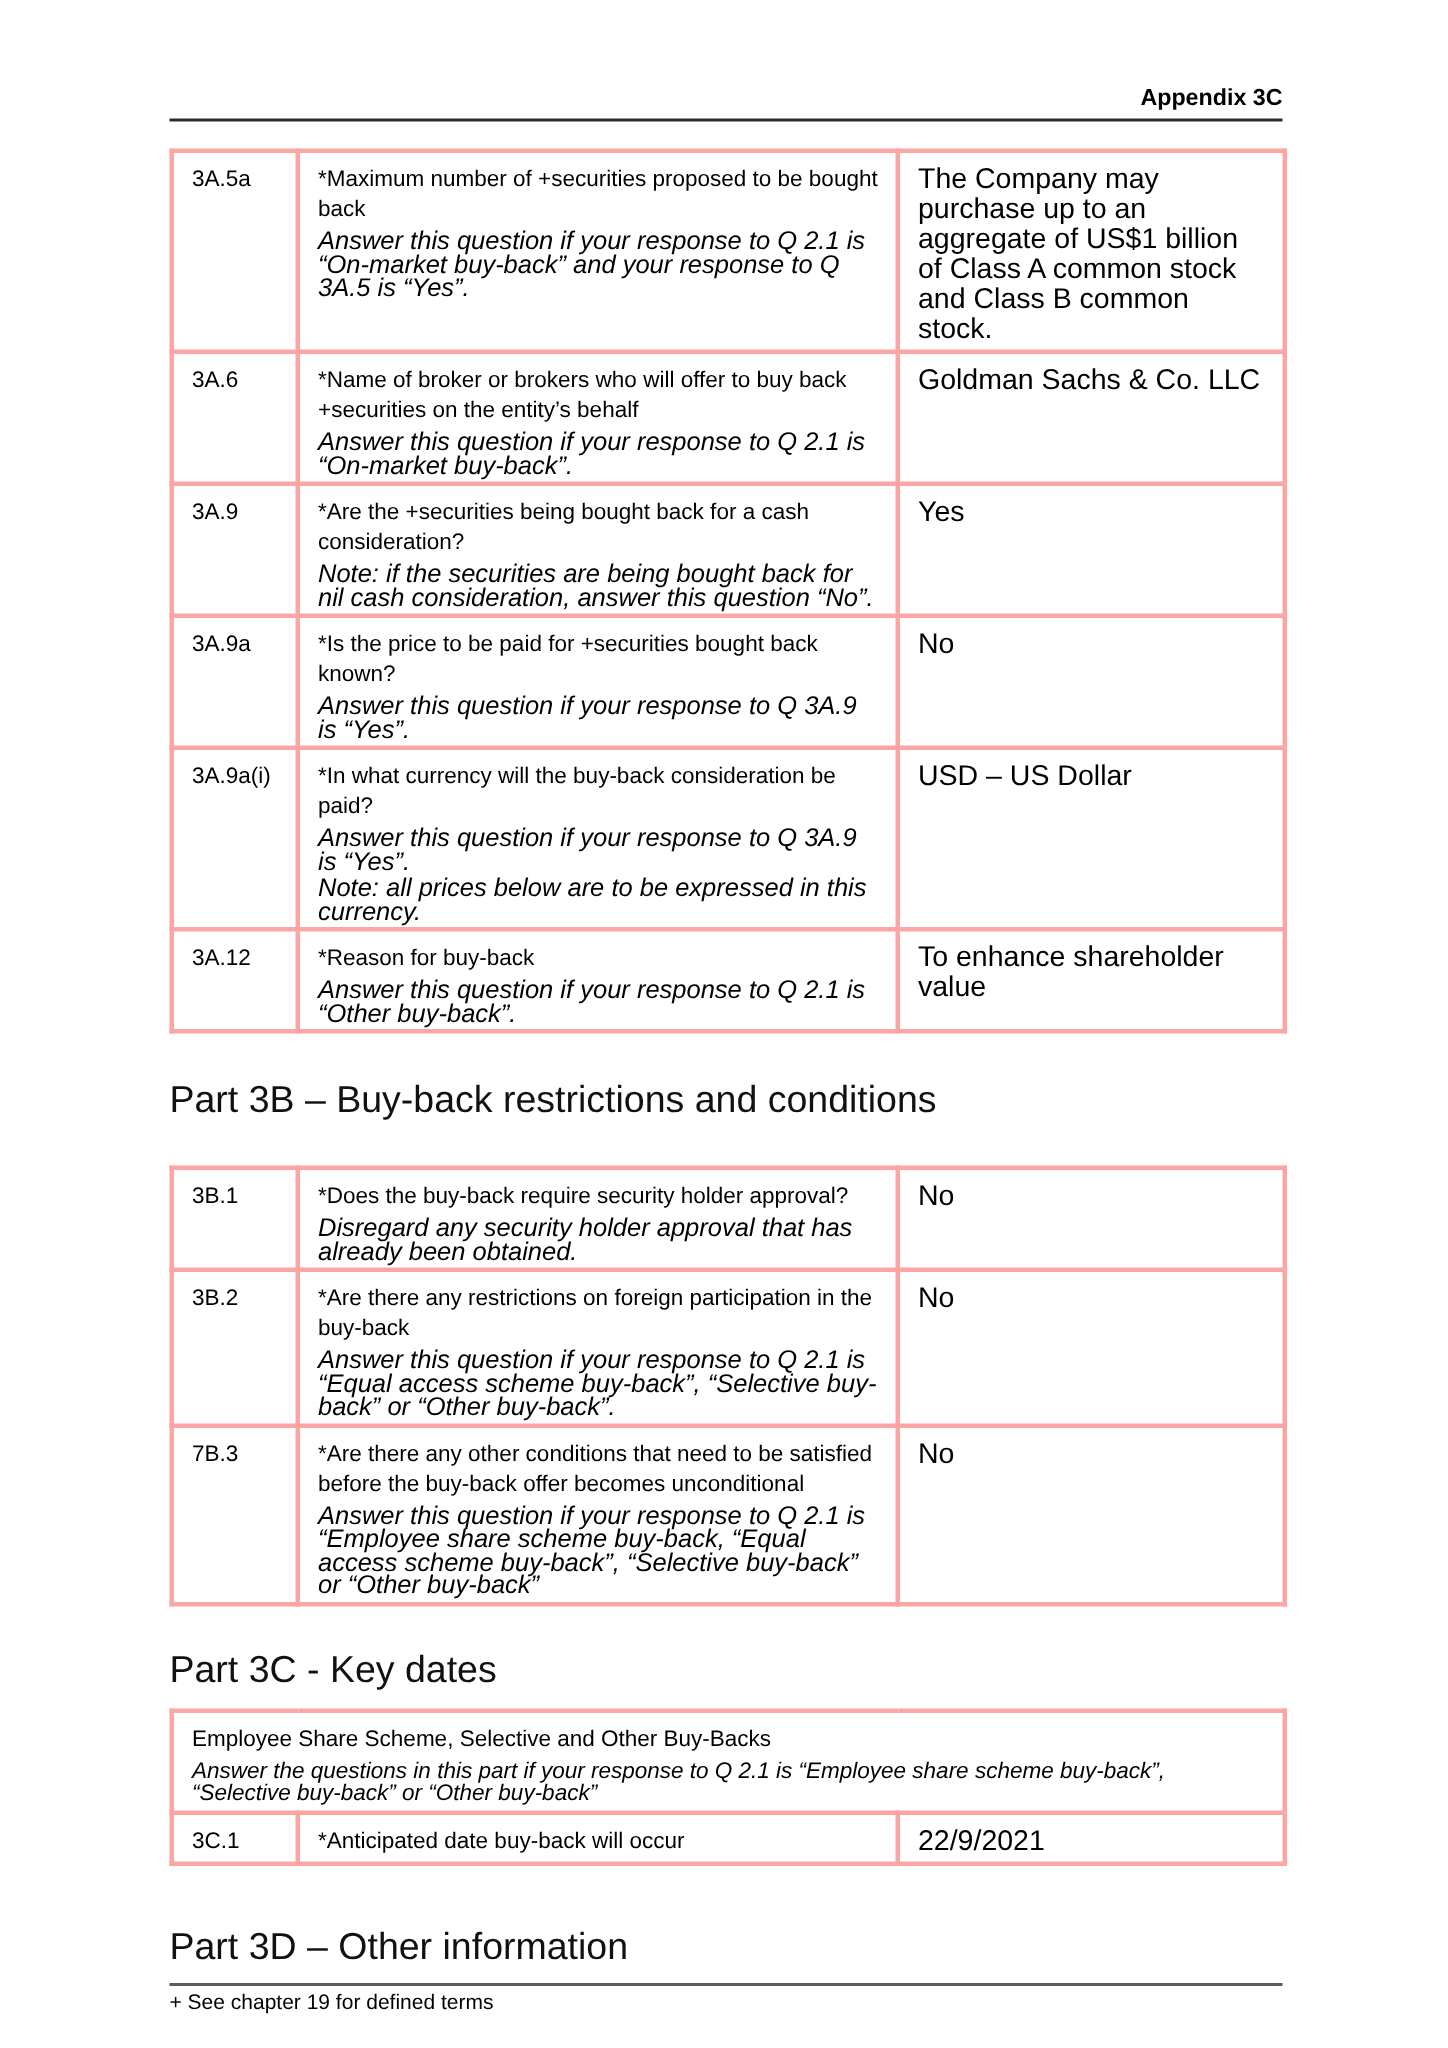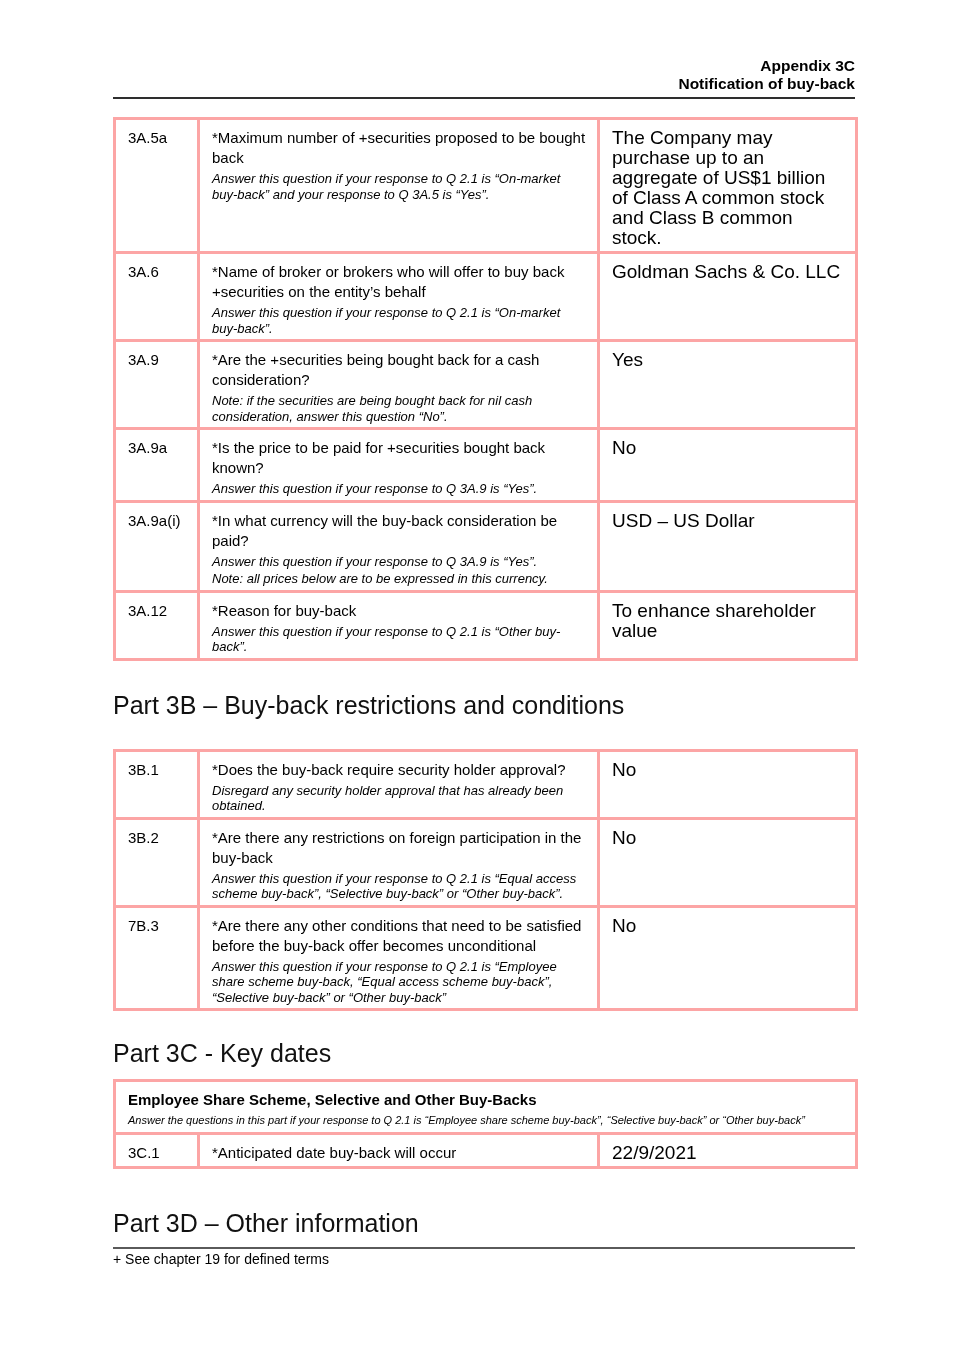--- a/index.html
+++ b/index.html
@@ -14,50 +14,49 @@
   .doc-header { margin-top:57px; text-align:right; font-weight:bold;
     font-size:15.5px; line-height:18px; }
   .rule-top { border:0; border-top:2px solid #2e2e2e; margin:4px 0 0 0; }
 
   
   table.qa { width:742px; border-collapse:collapse; table-layout:fixed; margin-top:18px; }
   table.qa td { border:3px solid #fca5a5; vertical-align:top; padding:8px 10px 3px 12px; }
   td.col-num { padding-left:15px; font-size:15px; line-height:20px; }
   .q  { font-size:15px; line-height:20px; }
   td.col-a { font-size:19px; line-height:20px; }
-  .note { font-style:italic; font-size:13px; line-height:15.5px; margin-top:3px; }
+  .note { font-style:italic; font-size:17px; line-height:15.5px; margin-top:3px; }
   .note + .note { margin-top:2px; }
 
   
   h2.part { font-weight:400; font-size:25px; line-height:28px; color:#111; }
   .h-3b { margin:30px 0 30px 0; }
   .h-3c { margin:28px 0 12px 0; }
   .h-3d { margin:40px 0 10px 0; }
   .h-3b + table.qa, .h-3c + div table.qa, .h-3d + table.qa { margin-top:12px; }
 
-  .box-title { font-weight:bold; font-size:15px; line-height:20px; }
-  .box-note  { font-style:italic; font-size:11px; line-height:15.5px; margin-top:3px; }
+  .box-title { font-weight:normal; font-size:15px; line-height:20px; }
+  .box-note  { font-style:italic; font-size:15px; line-height:15.5px; margin-top:3px; }
   table.qa.t3c { margin-top:0; }
   table.qa.t3d { margin-top:0; }
   table.qa.t3d td { padding-bottom:8px; }
 
   
   .rule-bottom { border:0; border-top:2px solid #5a5a5a; margin:7px 0 0 0; }
   .foot-terms { font-size:14px; line-height:17px; margin-top:2px; }
   .foot-row { display:flex; justify-content:space-between; font-size:14px; line-height:17px; }
   .foot-date { font-style:italic; }
 </style>
 </head>
 <body>
 
 <div class="content">
 
   <div class="doc-header">
     <div>Appendix 3C</div>
-    <div>Notification of buy-back</div>
   </div>
   <hr class="rule-top">
 
   <table class="qa">
     <colgroup>
         <col style="width:84px">
         <col style="width:400px">
         <col style="width:258px">
       </colgroup>
     <tbody>

